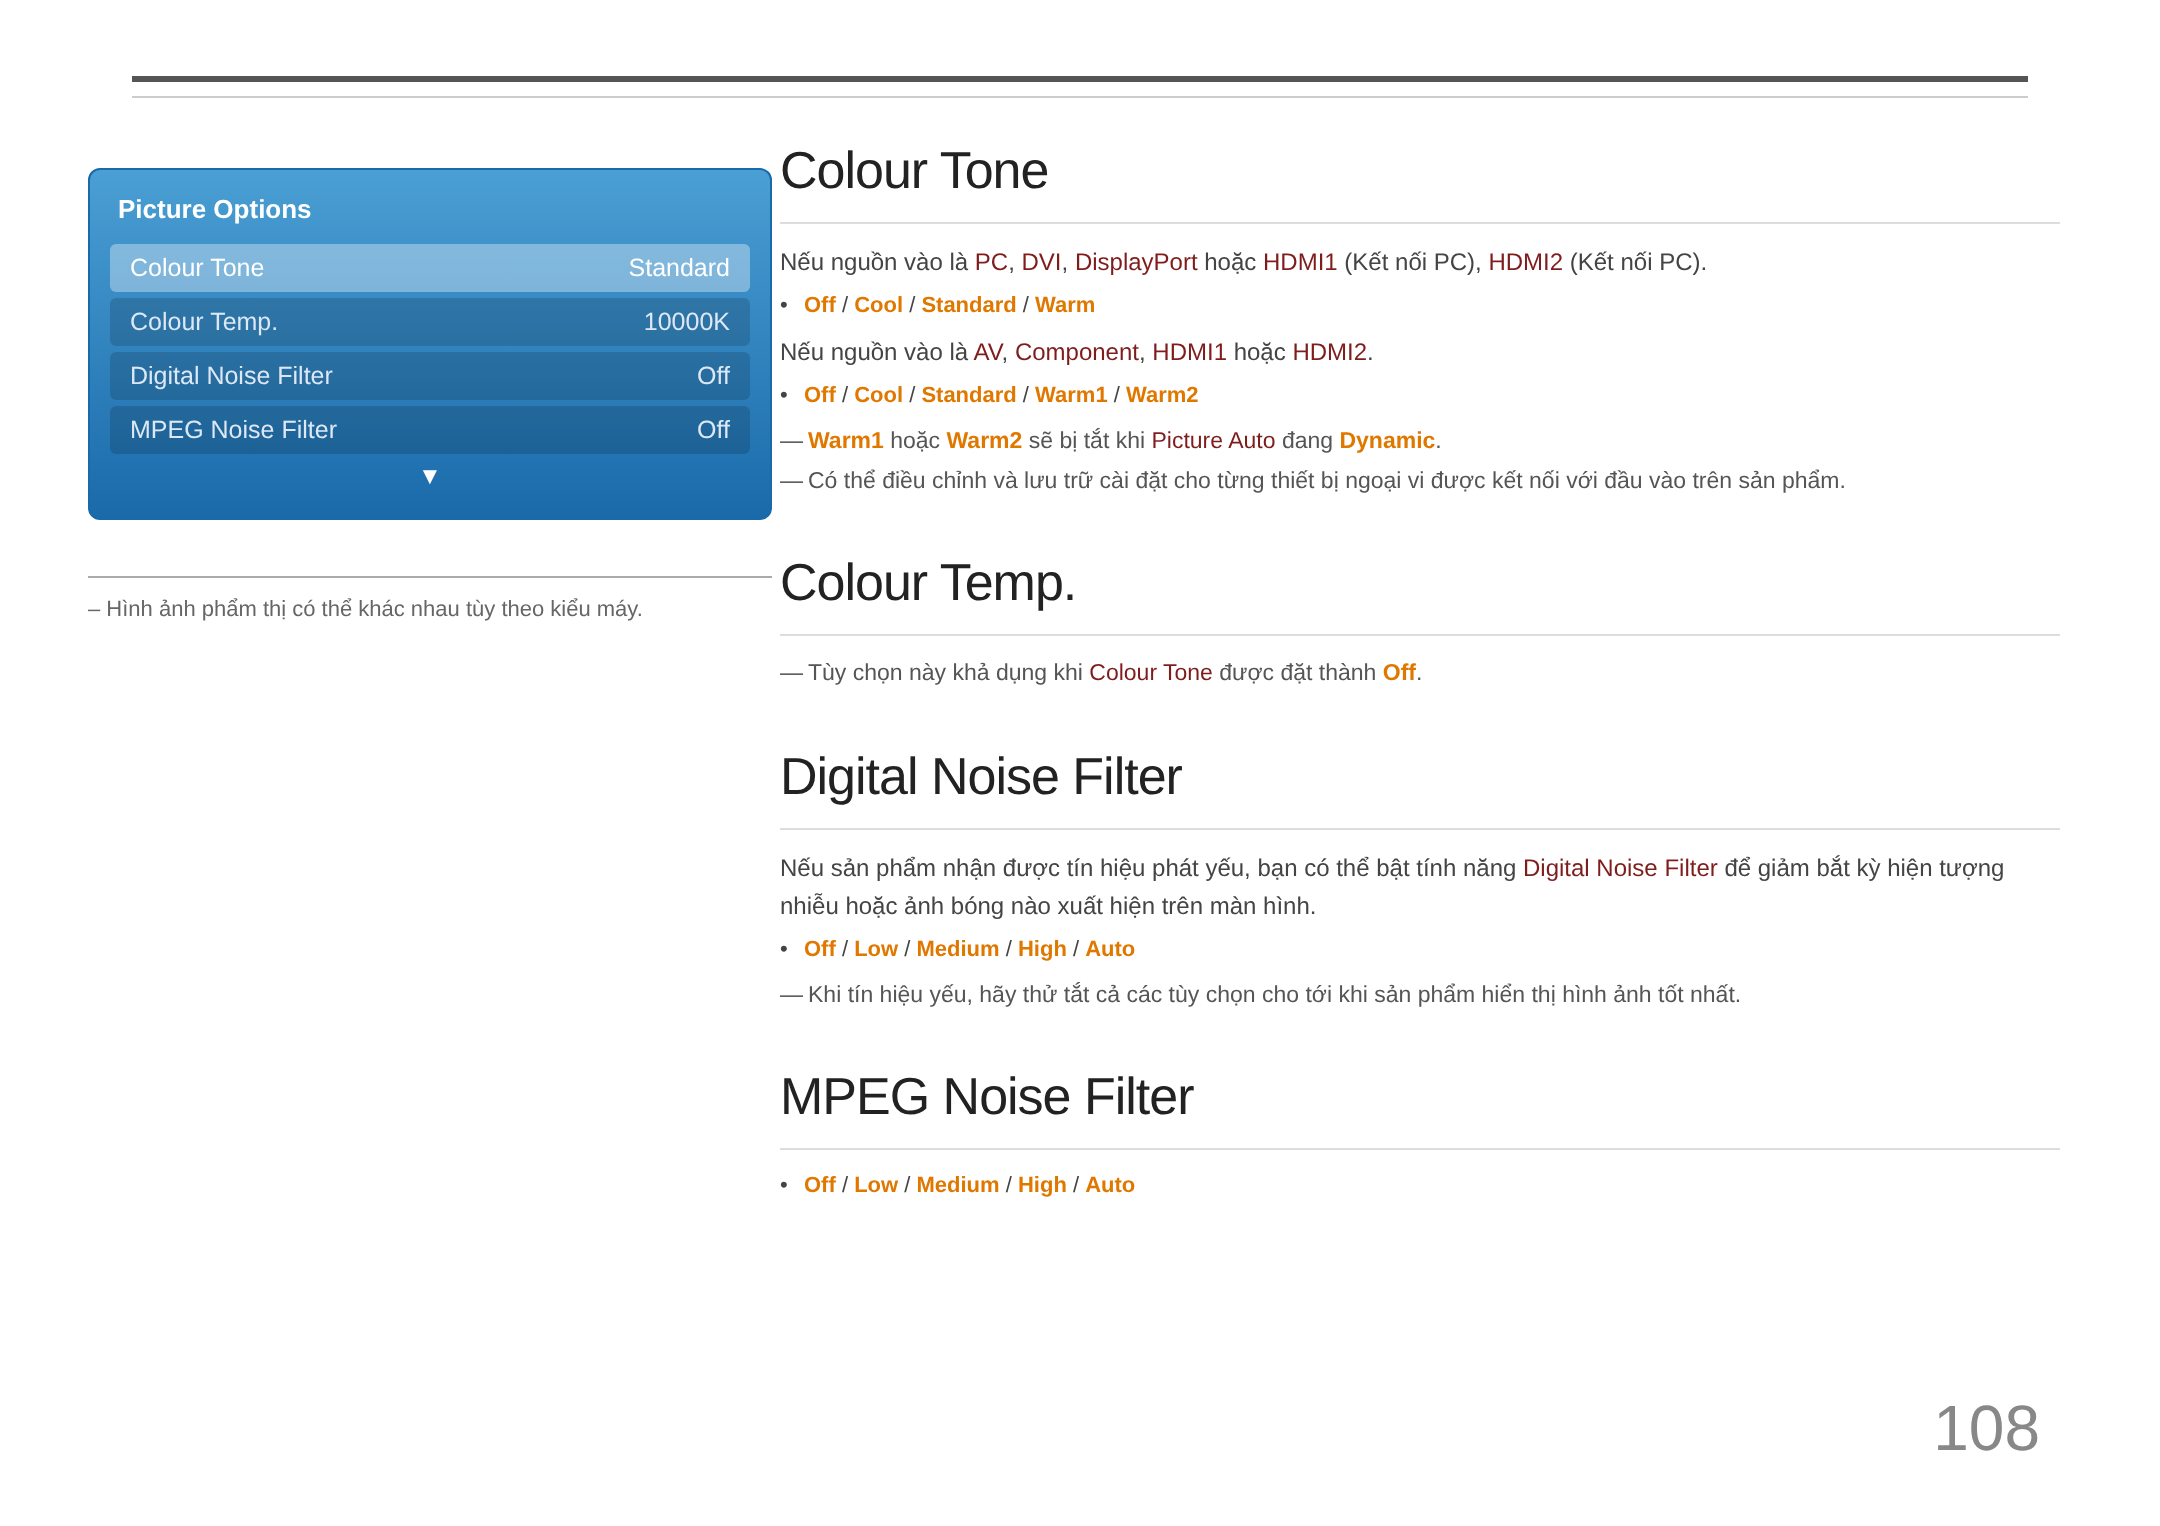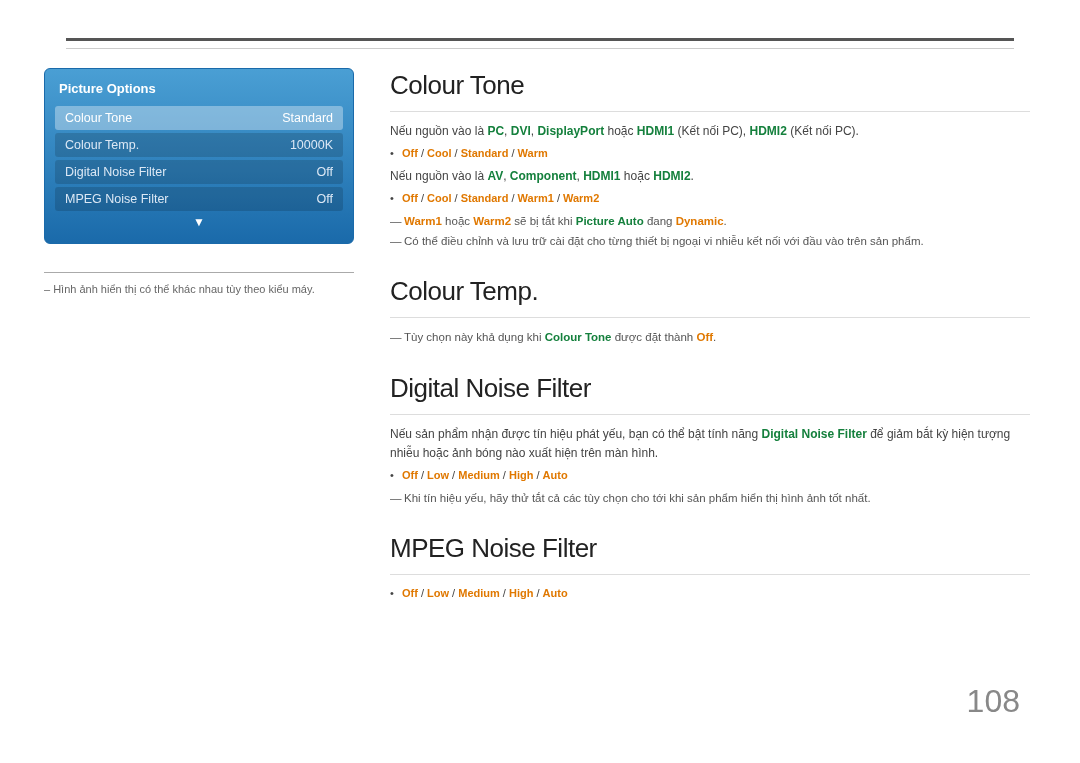--- a/index.html
+++ b/index.html
@@ -26,23 +26,23 @@
       top: 48px;
       left: 66px;
       right: 66px;
       height: 1px;
       background: #ccc;
     }
 
     
     .left-panel {
       position: absolute;
-      top: 68px;
+      top: 84px;
       left: 44px;
-      width: 310px;
+      width: 342px;
     }
 
     .picture-options-box {
       background: linear-gradient(180deg, #4a9fd4 0%, #1a6aaa 100%);
       border-radius: 6px;
       padding: 10px 10px 14px 10px;
       border: 1px solid #1a6aaa;
     }
 
     .picture-options-title {
@@ -154,27 +154,27 @@
     }
 
     .note-line::before {
       content: '—';
       position: absolute;
       left: 0;
       color: #555;
     }
 
     
-    .blue { color: #15803d; font-weight: bold; }
+    .blue { color: #7f1d1d; font-weight: normal; }
     .orange { color: #e07800; font-weight: bold; }
 
     
     .page-number {
       position: absolute;
-      bottom: 43px;
+      bottom: 30px;
       right: 60px;
       font-size: 32px;
       color: #888;
       font-weight: 300;
     }
   </style>
 </head>
 <body>
 
 <div class="top-bar"></div>
@@ -200,42 +200,42 @@
     </div>
 
     <div class="menu-item">
       <span class="menu-item-label">MPEG Noise Filter</span>
       <span class="menu-item-value">Off</span>
     </div>
 
     <div class="menu-arrow">▼</div>
   </div>
 
-  <div class="left-note">– Hình ảnh hiển thị có thể khác nhau tùy theo kiểu máy.</div>
+  <div class="left-note">– Hình ảnh phẩm thị có thể khác nhau tùy theo kiểu máy.</div>
 </div>
 
 <div class="main-content">
 
   <div class="section">
     <div class="section-title">Colour Tone</div>
     <hr class="section-divider">
     <p class="section-text">
       Nếu nguồn vào là <span class="blue">PC</span>, <span class="blue">DVI</span>, <span class="blue">DisplayPort</span> hoặc <span class="blue">HDMI1</span> (Kết nối PC), <span class="blue">HDMI2</span> (Kết nối PC).
     </p>
     <ul class="bullet-list">
       <li><span class="orange">Off</span> / <span class="orange">Cool</span> / <span class="orange">Standard</span> / <span class="orange">Warm</span></li>
     </ul>
     <p class="section-text">
       Nếu nguồn vào là <span class="blue">AV</span>, <span class="blue">Component</span>, <span class="blue">HDMI1</span> hoặc <span class="blue">HDMI2</span>.
     </p>
     <ul class="bullet-list">
       <li><span class="orange">Off</span> / <span class="orange">Cool</span> / <span class="orange">Standard</span> / <span class="orange">Warm1</span> / <span class="orange">Warm2</span></li>
     </ul>
     <p class="note-line"><span class="orange">Warm1</span> hoặc <span class="orange">Warm2</span> sẽ bị tắt khi <span class="blue">Picture Auto</span> đang <span class="orange">Dynamic</span>.</p>
-    <p class="note-line">Có thể điều chỉnh và lưu trữ cài đặt cho từng thiết bị ngoại vi nhiễu kết nối với đầu vào trên sản phẩm.</p>
+    <p class="note-line">Có thể điều chỉnh và lưu trữ cài đặt cho từng thiết bị ngoại vi được kết nối với đầu vào trên sản phẩm.</p>
   </div>
 
   <div class="section">
     <div class="section-title">Colour Temp.</div>
     <hr class="section-divider">
     <p class="note-line">Tùy chọn này khả dụng khi <span class="blue">Colour Tone</span> được đặt thành <span class="orange">Off</span>.</p>
   </div>
 
   <div class="section">
     <div class="section-title">Digital Noise Filter</div>

